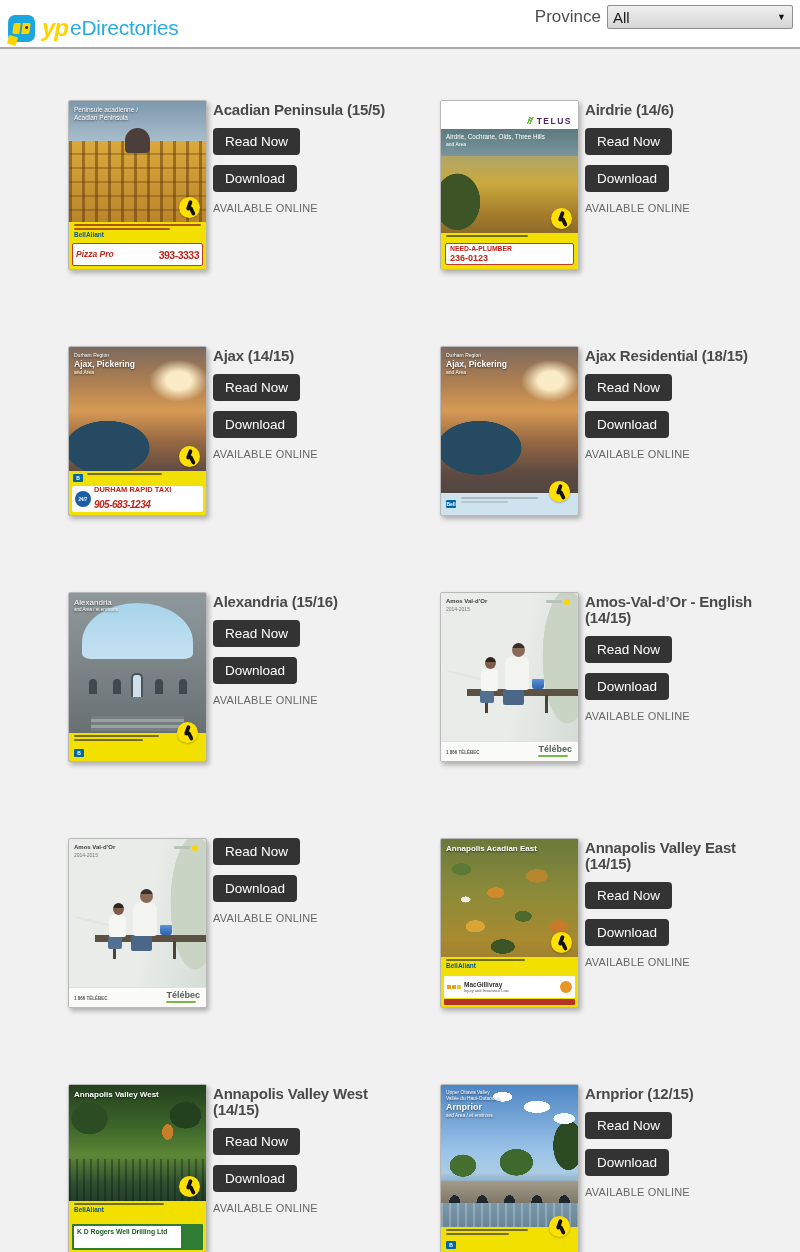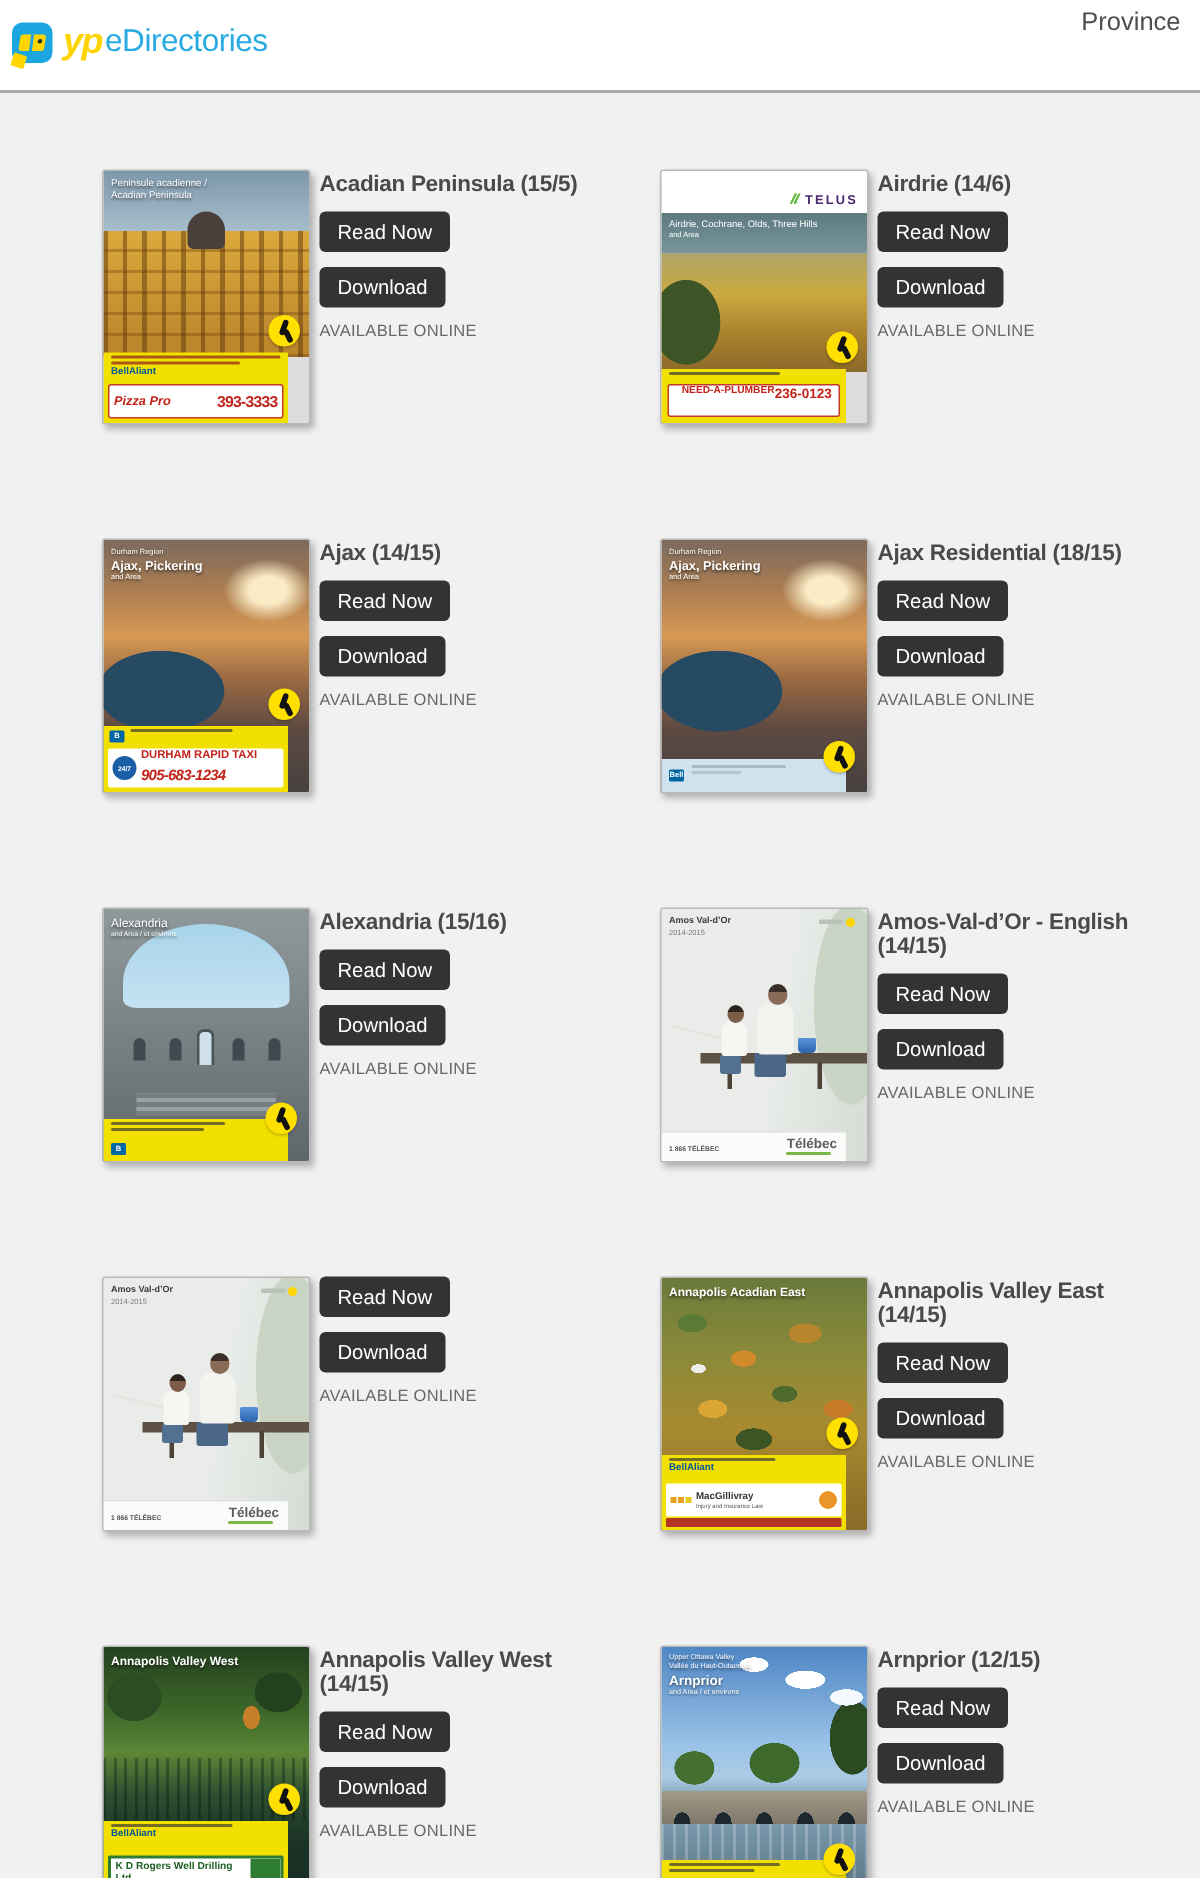--- a/index.html
+++ b/index.html
@@ -1,21 +1,21 @@
 <!DOCTYPE html>
 <html><head>
 <meta charset="utf-8">
 <title>yp eDirectories</title>
 <style>
   *{margin:0;padding:0;box-sizing:border-box}
   html,body{width:800px}
   body{height:1252px;background:#f1f1f1;font-family:"Liberation Sans",sans-serif;overflow:hidden;position:relative}
 
   
-  .header{height:62px;background:#fff;border-bottom:2px solid #a9a9a9;position:relative;z-index:10}
+  .header{height:49px;background:#fff;border-bottom:2px solid #a9a9a9;position:relative;z-index:10}
   .logo{position:absolute;left:8px;top:14px;display:flex;align-items:center}
   .logo-badge{width:27px;height:27px;background:#1ca6df;border-radius:7px;position:relative;flex:none}
   .logo-badge::after{content:"";position:absolute;left:0;bottom:-3px;width:9px;height:9px;background:#ffd500;transform:rotate(18deg);border-radius:1px}
   .logo-book{position:absolute;left:5px;top:8px;width:17px;height:11px;background:#ffd500;border-radius:2px;transform:skewX(-8deg)}
   .logo-book::before{content:"";position:absolute;left:7px;top:0;width:2px;height:100%;background:#1ca6df}
   .logo-book::after{content:"";position:absolute;right:2px;top:3px;width:3px;height:3px;background:#233;border-radius:50%}
   .logo-yp{color:#ffd400;font-size:24px;font-weight:bold;font-style:italic;letter-spacing:-1px;margin-left:7px}
   .logo-ed{color:#29abe2;font-size:21px;letter-spacing:-.3px;margin-left:2px}
   .province{position:absolute;top:5px;right:7px;display:flex;align-items:center}
   .province-label{font-size:17px;color:#4d4d4d;margin-right:6px}
@@ -27,21 +27,21 @@
   .grid{margin:51px 0 0 68px;width:744px;display:grid;grid-template-columns:372px 372px;row-gap:76px}
   .listing{display:flex;align-items:flex-start}
   .info{width:215px}
   .title{font-size:15px;line-height:16px;font-weight:600;color:#4a4a4a;max-width:175px;margin:2px 0 10px;letter-spacing:-.2px}
   .btn{display:block;background:#333;color:#fff;border:0;border-radius:4px;font-family:inherit;font-size:13.5px;line-height:17px;padding:5px 12px;margin-bottom:10px;cursor:pointer}
   .avail{font-size:11px;color:#686868;letter-spacing:.2px}
 
   
   .thumb{width:139px;height:170px;border:1px solid #b9b9b9;border-radius:2px;box-shadow:2px 3px 5px rgba(0,0,0,.28);margin-right:6px;flex:none;position:relative;overflow:hidden;background:#ddd;cursor:pointer}
   .lay{position:absolute}
-  .band{position:absolute;left:0;right:14px;bottom:0;background:#f2e100}
+  .band{position:absolute;left:0;right:0;bottom:0;background:#f2e100}
   .yp-circle{position:absolute;width:21px;height:21px;border-radius:50%;background:#ffe000;display:flex;align-items:center;justify-content:center;z-index:6;box-shadow:0 1px 2px rgba(0,0,0,.25)}
   .fineline{height:2px;border-radius:1px;margin:2px 5px 1px;background:rgba(150,40,30,.75)}
   .fineline.dk{background:rgba(60,60,50,.7)}
   .cv-lines{position:absolute;top:5px;left:5px;color:#fff;text-shadow:0 1px 2px rgba(0,0,0,.6);z-index:4}
   .telco-blue{color:#00559c;font-weight:bold;font-size:6.5px;line-height:8px;margin-left:5px}
   .bell-sq{position:absolute;width:10px;height:8px;background:#0066a4;border-radius:1px;color:#fff;font-size:5px;line-height:8px;text-align:center;font-weight:bold}
 
   
   .ac-sky{top:0;left:0;right:0;height:64px;background:linear-gradient(#7d98ab,#c0d3de)}
   .ac-bldg{top:40px;left:0;right:0;height:84px;background:repeating-linear-gradient(90deg,rgba(96,56,12,.5) 0 3px,transparent 3px 13px),repeating-linear-gradient(0deg,rgba(96,56,12,.32) 0 2px,transparent 2px 14px),linear-gradient(#dba93c,#b9832a)}
@@ -55,21 +55,21 @@
 
   
   .ai-top{top:0;left:0;right:0;height:28px;background:#fff;text-align:right;padding:9px 6px 4px 0}
   .ai-telus{color:#4b286d;font-weight:bold;font-size:8.5px;letter-spacing:1.5px}
   .ai-leaf{display:inline-block;width:9px;height:7px;margin-right:3px;background:linear-gradient(115deg,transparent 38%,#6abf4b 38% 52%,transparent 52%),linear-gradient(115deg,transparent 58%,#6abf4b 58% 72%,transparent 72%)}
   .ai-skyband{top:28px;left:0;right:0;height:27px;background:linear-gradient(#5c7a80,#78969c);color:#fff;padding:4px 0 0 5px}
   .ai-r1{font-size:6.3px;line-height:8px}
   .ai-r2{font-size:5px;line-height:6px}
   .ai-field{top:55px;left:0;right:0;height:79px;background:radial-gradient(50px 62px at 12% 58%,#3c5426 0 45%,transparent 46%),linear-gradient(180deg,#b0a568 0,#caa93f 35%,#a97f2c 70%,#8a6a28 100%)}
   .ai-band{height:36px}
-  .ai-ad{position:absolute;left:4px;right:4px;bottom:4px;height:22px;background:#fff;border:1px solid #c23b2a;border-radius:2px;display:flex;flex-direction:row;justify-content:center;padding-left:4px}
+  .ai-ad{position:absolute;left:4px;right:4px;bottom:4px;height:22px;background:#fff;border:1px solid #c23b2a;border-radius:2px;display:flex;flex-direction:column;justify-content:center;padding-left:4px}
   .ai-ad-name{color:#c2231a;font-weight:bold;font-size:6.8px;line-height:8px}
   .ai-ad-phone{color:#c2231a;font-weight:bold;font-size:9px;line-height:10px}
 
   
   .sun-bg{top:0;left:0;right:0;bottom:0;background:radial-gradient(42px 30px at 80% 20%,rgba(255,242,205,.95) 0 30%,transparent 70%),radial-gradient(72px 46px at 28% 60%,#274a63 0 58%,transparent 59%),linear-gradient(180deg,#7c6a5e 0,#b08050 22%,#d79a55 38%,#9a6a42 55%,#5d4a42 75%,#46413f 100%)}
   .aj-l1,.aj-l3{font-size:5px;line-height:6.5px}
   .aj-l2{font-size:8.5px;line-height:10px;font-weight:bold}
   .aj-band{height:44px}
   .aj-ad{position:absolute;left:3px;right:3px;bottom:3px;height:26px;background:#fff;border-radius:2px;display:flex;align-items:center;padding:0 3px}
   .aj-247{width:16px;height:16px;border-radius:50%;background:#1a5ea8;color:#fff;font-size:4.5px;line-height:5px;font-weight:bold;display:flex;align-items:center;justify-content:center;text-align:center;flex:none;margin-right:3px}
@@ -171,20 +171,25 @@
 <div class="header">
   <div class="logo">
     <span class="logo-badge">
         <span class="logo-book"></span>
       </span>
     <span class="logo-yp">yp</span>
     <span class="logo-ed">eDirectories</span>
   </div>
   <div class="province">
     <span class="province-label">Province</span>
+    <span class="select-wrap">
+      <select>
+        <option>All</option>
+      </select>
+    </span>
   </div>
 </div>
 
 <div class="grid">
 
   <div class="listing">
     <div class="thumb">
       <div class="lay ac-sky"></div>
       <div class="lay ac-bldg"></div>
       <div class="lay ac-dome"></div>

